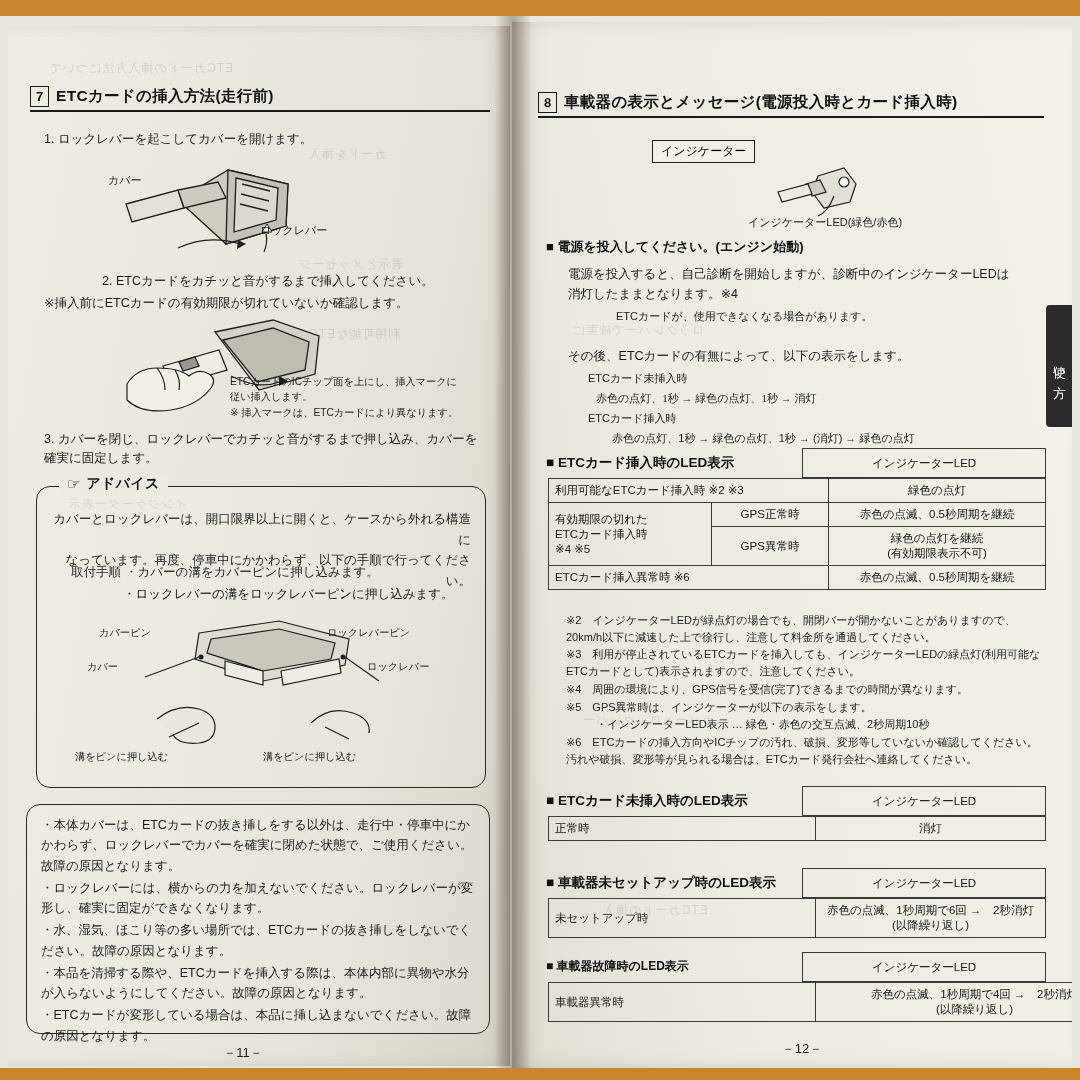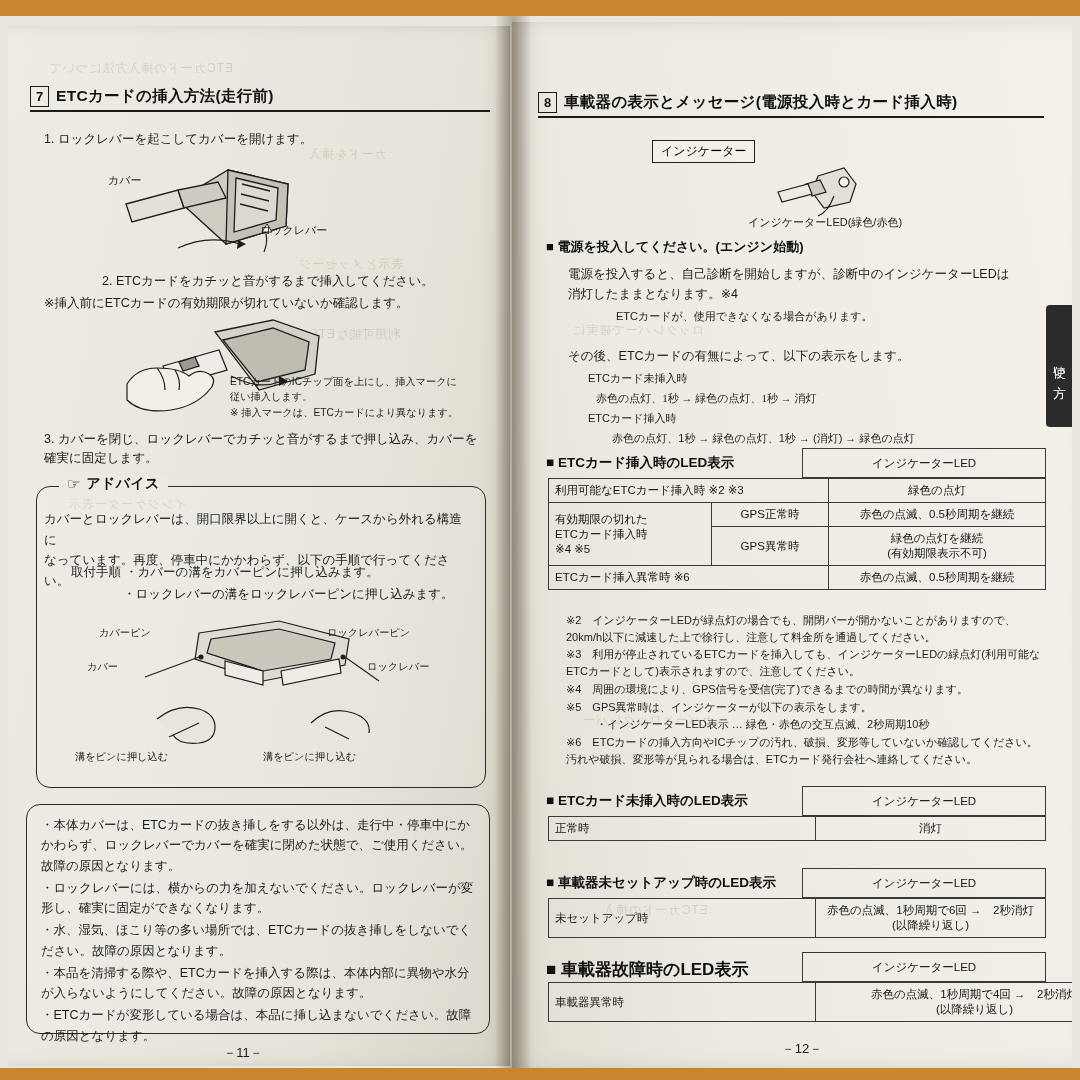--- a/index.html
+++ b/index.html
@@ -154,21 +154,21 @@
     <div class="para" style="position:absolute;left:36px;top:404px;width:440px;">
       <span>3.</span>
       <span>カバーを閉じ、ロックレバーでカチッと音がするまで押し込み、カバーを確実に固定します。</span>
     </div>
 
     <div class="round-box" style="position:absolute;left:28px;top:460px;width:448px;height:300px;">
       <div style="position:absolute;left:22px;top:-12px;background:#eceae2;padding:0 8px;display:flex;align-items:center;gap:6px;">
         <span style="font-size:15px;">☞</span>
         <span class="sec-title" style="font-size:14px;">アドバイス</span>
       </div>
-      <div class="para" style="position:absolute;left:7px;top:22px;width:418px;line-height:1.65;">
+      <div class="para" style="position:absolute;left:16px;top:22px;width:418px;line-height:1.65;text-align:right;">
         <div>カバーとロックレバーは、開口限界以上に開くと、ケースから外れる構造に</div>
         <div>なっています。再度、停車中にかかわらず、以下の手順で行ってください。</div>
       </div>
       <div class="para" style="position:absolute;left:86px;top:98px;">・ロックレバーの溝をロックレバーピンに押し込みます。</div>
       <div class="para" style="position:absolute;left:34px;top:76px;display:flex;gap:4px;">
         <span>取付手順</span>
         <span>・カバーの溝をカバーピンに押し込みます。</span>
       </div>
 
       <svg width="420" height="150" style="position:absolute;left:12px;top:128px;">
@@ -324,21 +324,21 @@
     <table class="led" style="position:absolute;left:36px;top:876px;width:498px;">
       <tbody>
           <tr>
         <td style="width:254px;">未セットアップ時</td>
         <td class="ctr" style="white-space:pre-line;">赤色の点滅、1秒周期で6回 →　2秒消灯
 (以降繰り返し)</td>
       </tr>
     </tbody>
       </table>
 
-    <div class="bul" style="position:absolute;left:34px;top:936px;font-size:17px;">■ 車載器故障時のLED表示</div>
+    <div class="bul" style="position:absolute;left:34px;top:936px;font-size:12px;">■ 車載器故障時のLED表示</div>
     <table class="led" style="position:absolute;left:290px;top:930px;width:244px;">
       <tbody>
           <tr>
             <td class="ctr" style="height:20px;">インジケーターLED</td>
           </tr>
     </tbody>
       </table>
     <table class="led" style="position:absolute;left:36px;top:960px;width:586px;">
       <tbody>
           <tr>

